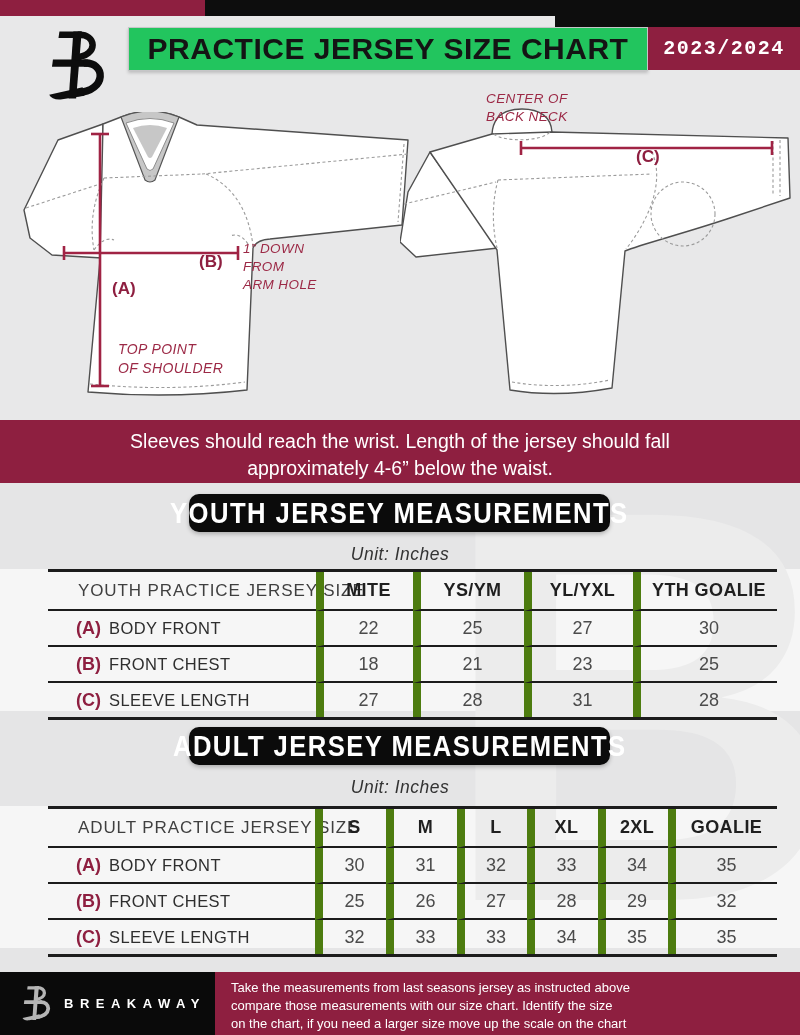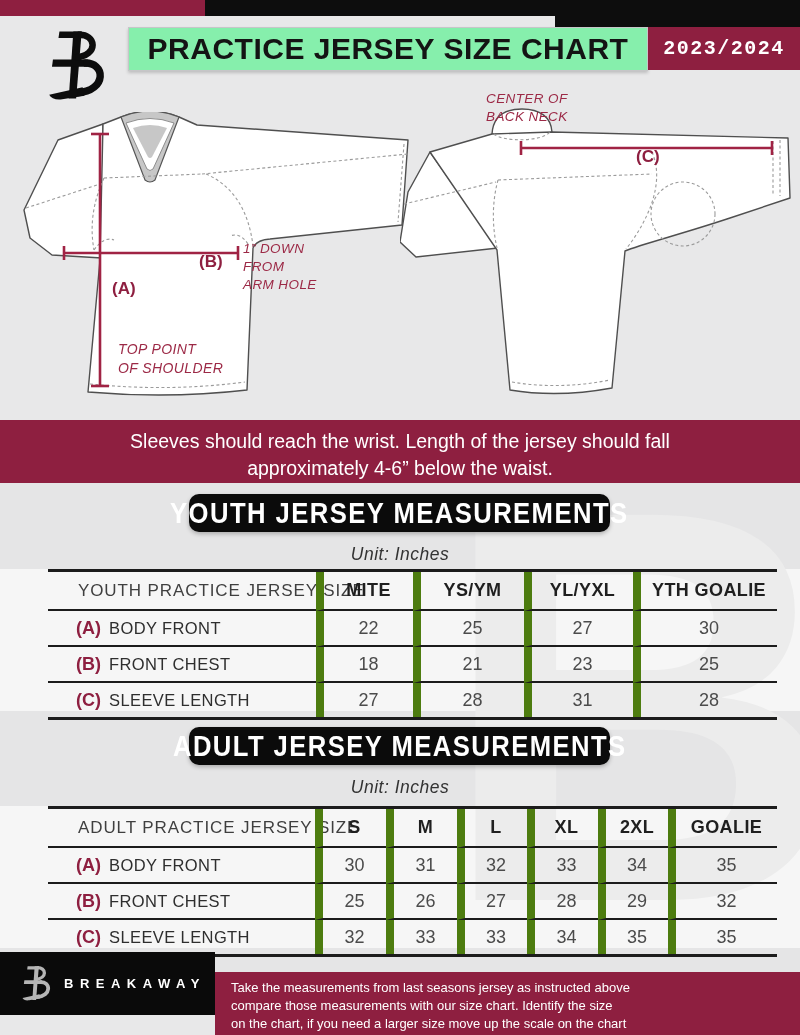--- a/index.html
+++ b/index.html
@@ -5,21 +5,21 @@
   html,body{margin:0;padding:0;}
   .page{
     position:relative;width:800px;height:1035px;overflow:hidden;
     background:#E8E8E9;font-family:"Liberation Sans",sans-serif;
   }
   
   .bar-maroon{position:absolute;left:0;top:0;width:205px;height:16px;background:#8E1F40;z-index:2;}
   .bar-black{position:absolute;left:205px;top:0;width:595px;height:16px;background:#0D0D0D;z-index:2;}
   .bar-black2{position:absolute;left:555px;top:0;width:245px;height:28px;background:#0D0D0D;z-index:2;}
   .title-band{
-    position:absolute;left:128px;top:27px;width:518px;height:42px;background:#86efac;
+    position:absolute;left:128px;top:27px;width:518px;height:42px;background:#22c55e;
     border:1px solid #C6C6C8;box-shadow:0 2px 3px rgba(0,0,0,.18);z-index:3;
     display:flex;align-items:center;justify-content:center;
     font-weight:bold;font-size:30px;letter-spacing:.5px;color:#141414;white-space:nowrap;
   }
   .year-block{
     position:absolute;left:648px;top:27px;width:152px;height:43px;background:#8E1F40;z-index:3;
     display:flex;align-items:center;justify-content:center;
     font-family:"Liberation Mono",monospace;font-weight:bold;font-size:20px;
     letter-spacing:1.5px;color:#FFFFFF;
   }
@@ -82,21 +82,21 @@
   .cell.bl{border-left:8px solid #4d7c0f;}
   .cell.bb{border-bottom:2px solid #1C1C1C;}
   .corner-cell{justify-content:flex-start;padding-left:30px;
     font-size:17px;color:#3F3F3F;letter-spacing:.9px;white-space:nowrap;}
   .col-head{font-weight:bold;font-size:18px;color:#1F1F1F;letter-spacing:.4px;}
   .row-label{justify-content:flex-start;padding-left:28px;gap:8px;white-space:nowrap;}
   .row-label .key{color:#8E1F40;font-weight:bold;font-size:18px;}
   .row-label .txt{color:#2E2E2E;font-size:16.5px;letter-spacing:.4px;}
   .val{font-size:18px;color:#4B4B4B;}
   
-  .footer-black{position:absolute;left:0;top:952px;width:215px;height:63px;background:#0A0A0A;z-index:3;}
+  .footer-black{position:absolute;left:0;top:972px;width:215px;height:63px;background:#0A0A0A;z-index:3;}
   .footer-maroon{
     position:absolute;left:215px;top:972px;width:585px;height:63px;background:#8E1F40;z-index:3;
     color:#FFFFFF;font-size:13px;line-height:1.38;padding:7px 0 0 16px;box-sizing:border-box;
   }
   .brand-text{
     position:absolute;left:64px;top:24px;color:#FFFFFF;font-weight:bold;
     font-size:13px;letter-spacing:6.5px;white-space:nowrap;
   }
   .logo-footer{position:absolute;left:22px;top:11px;}
 </style>

